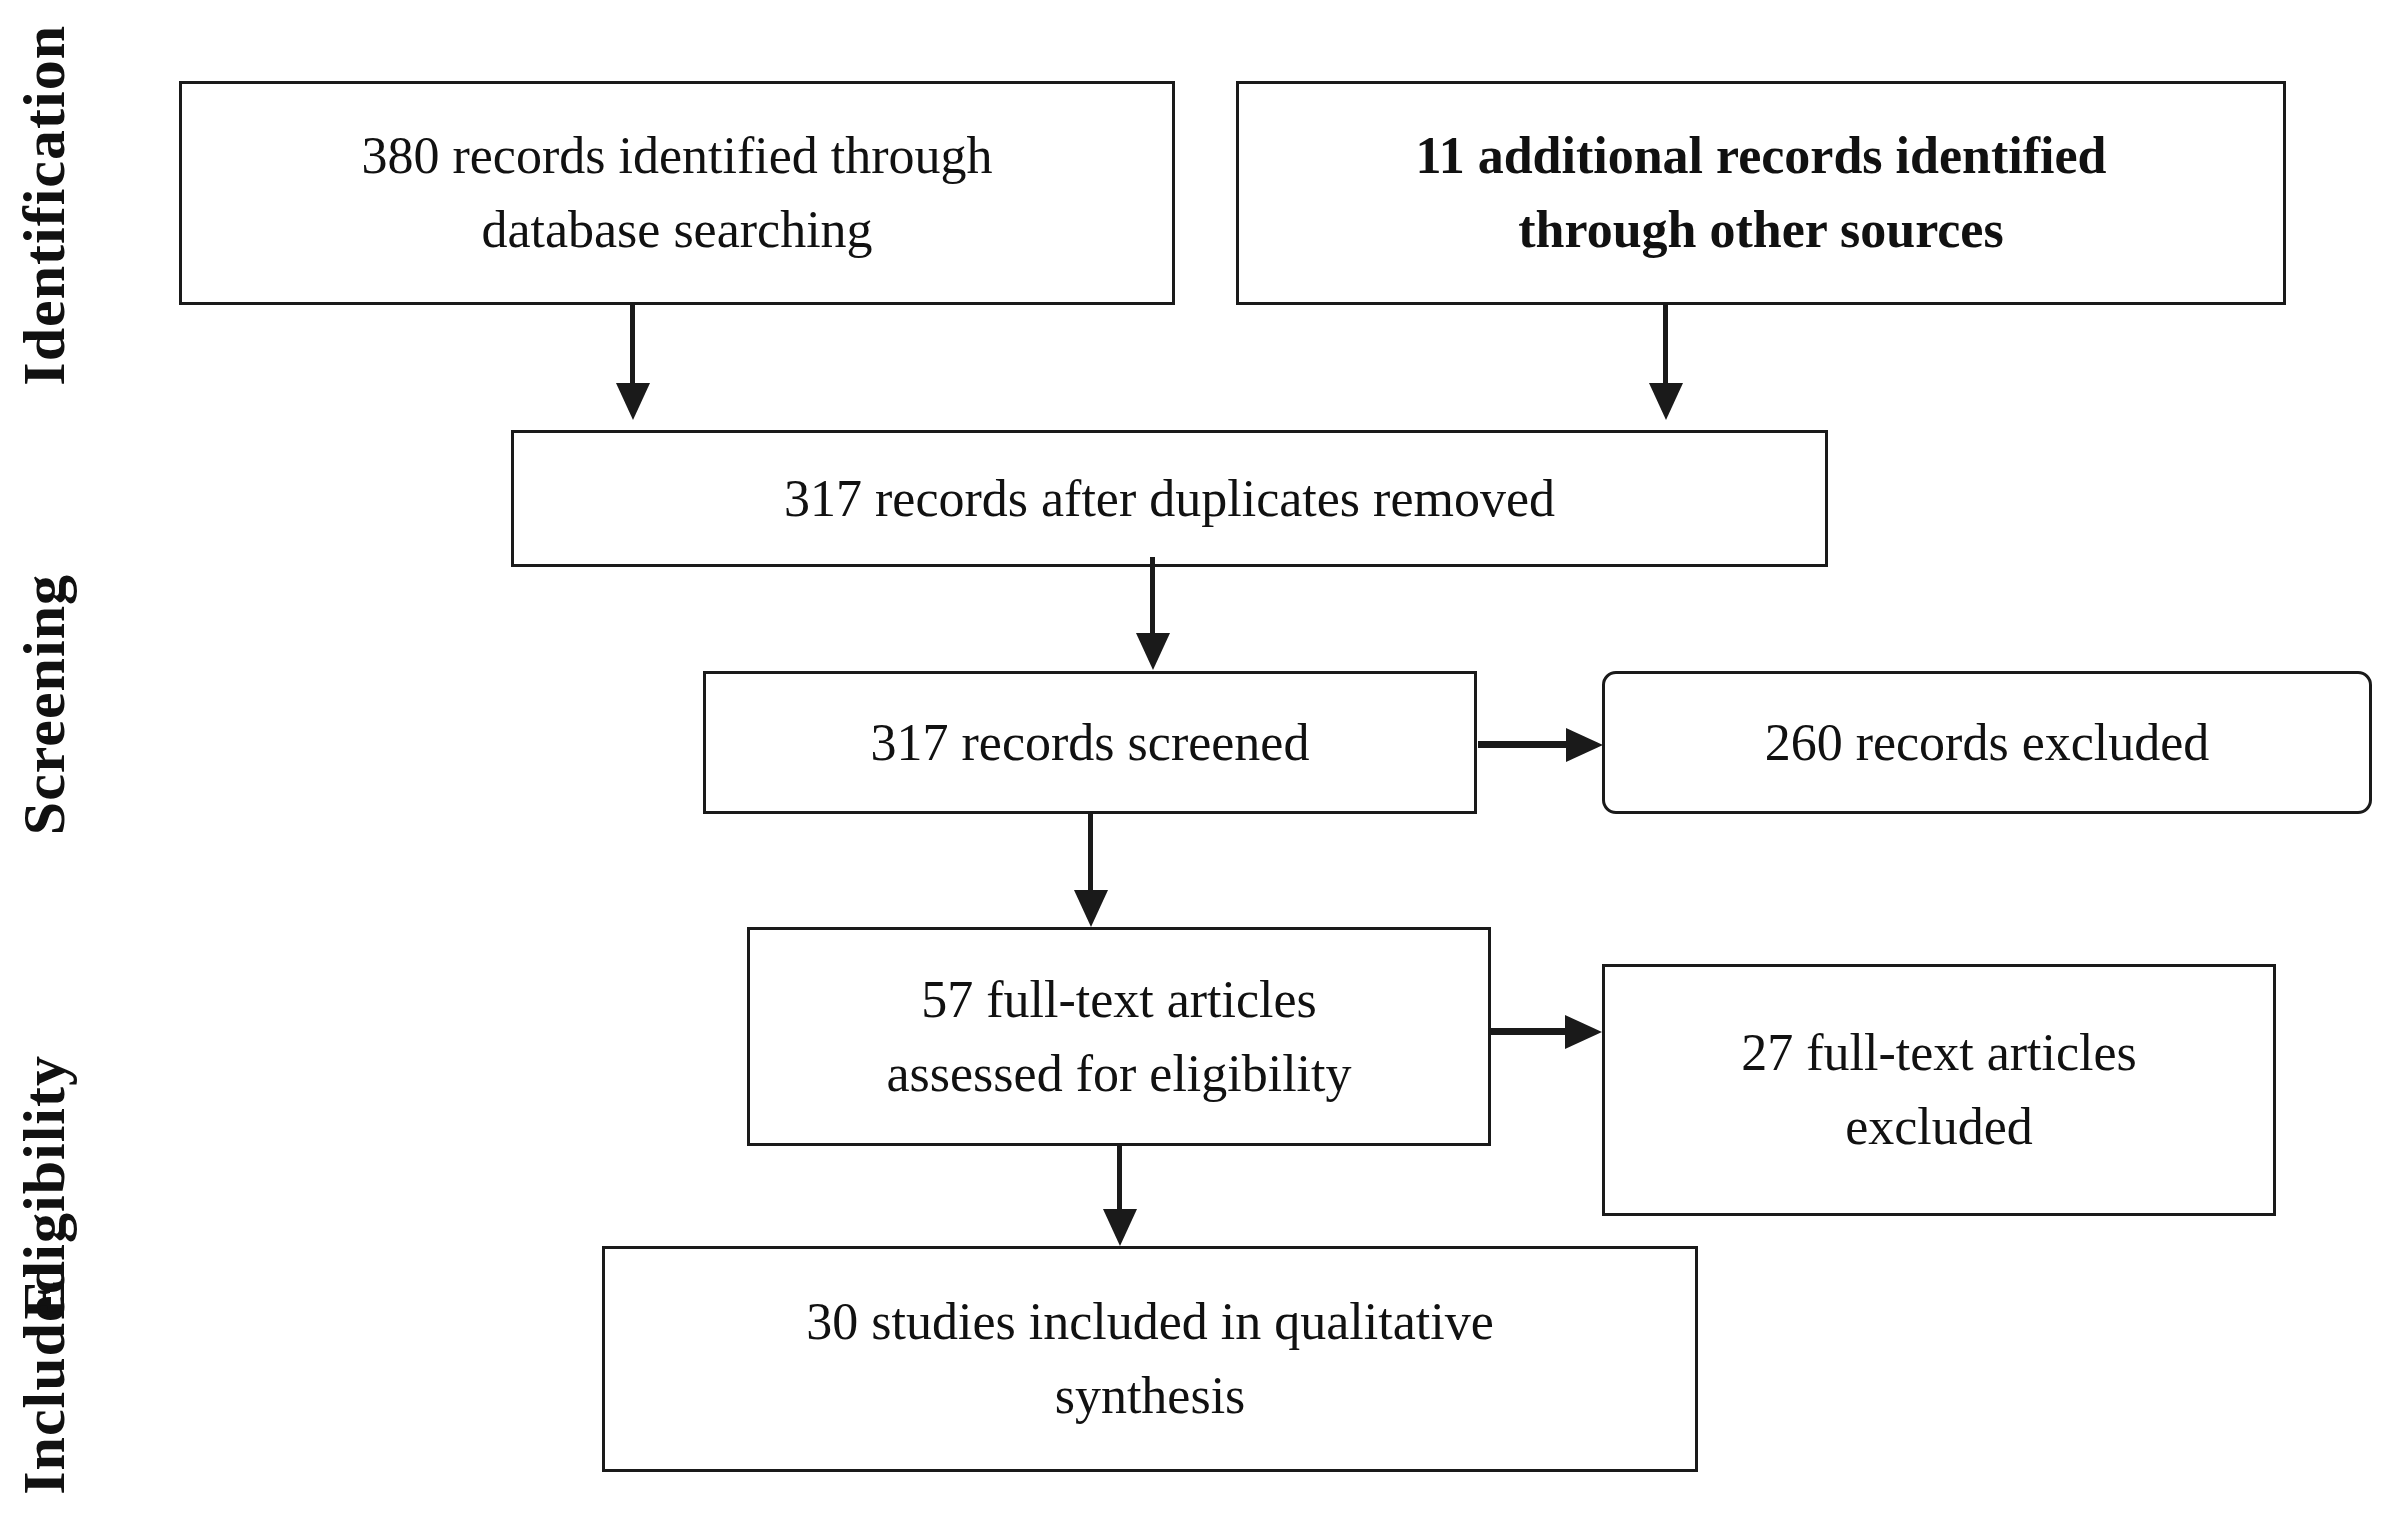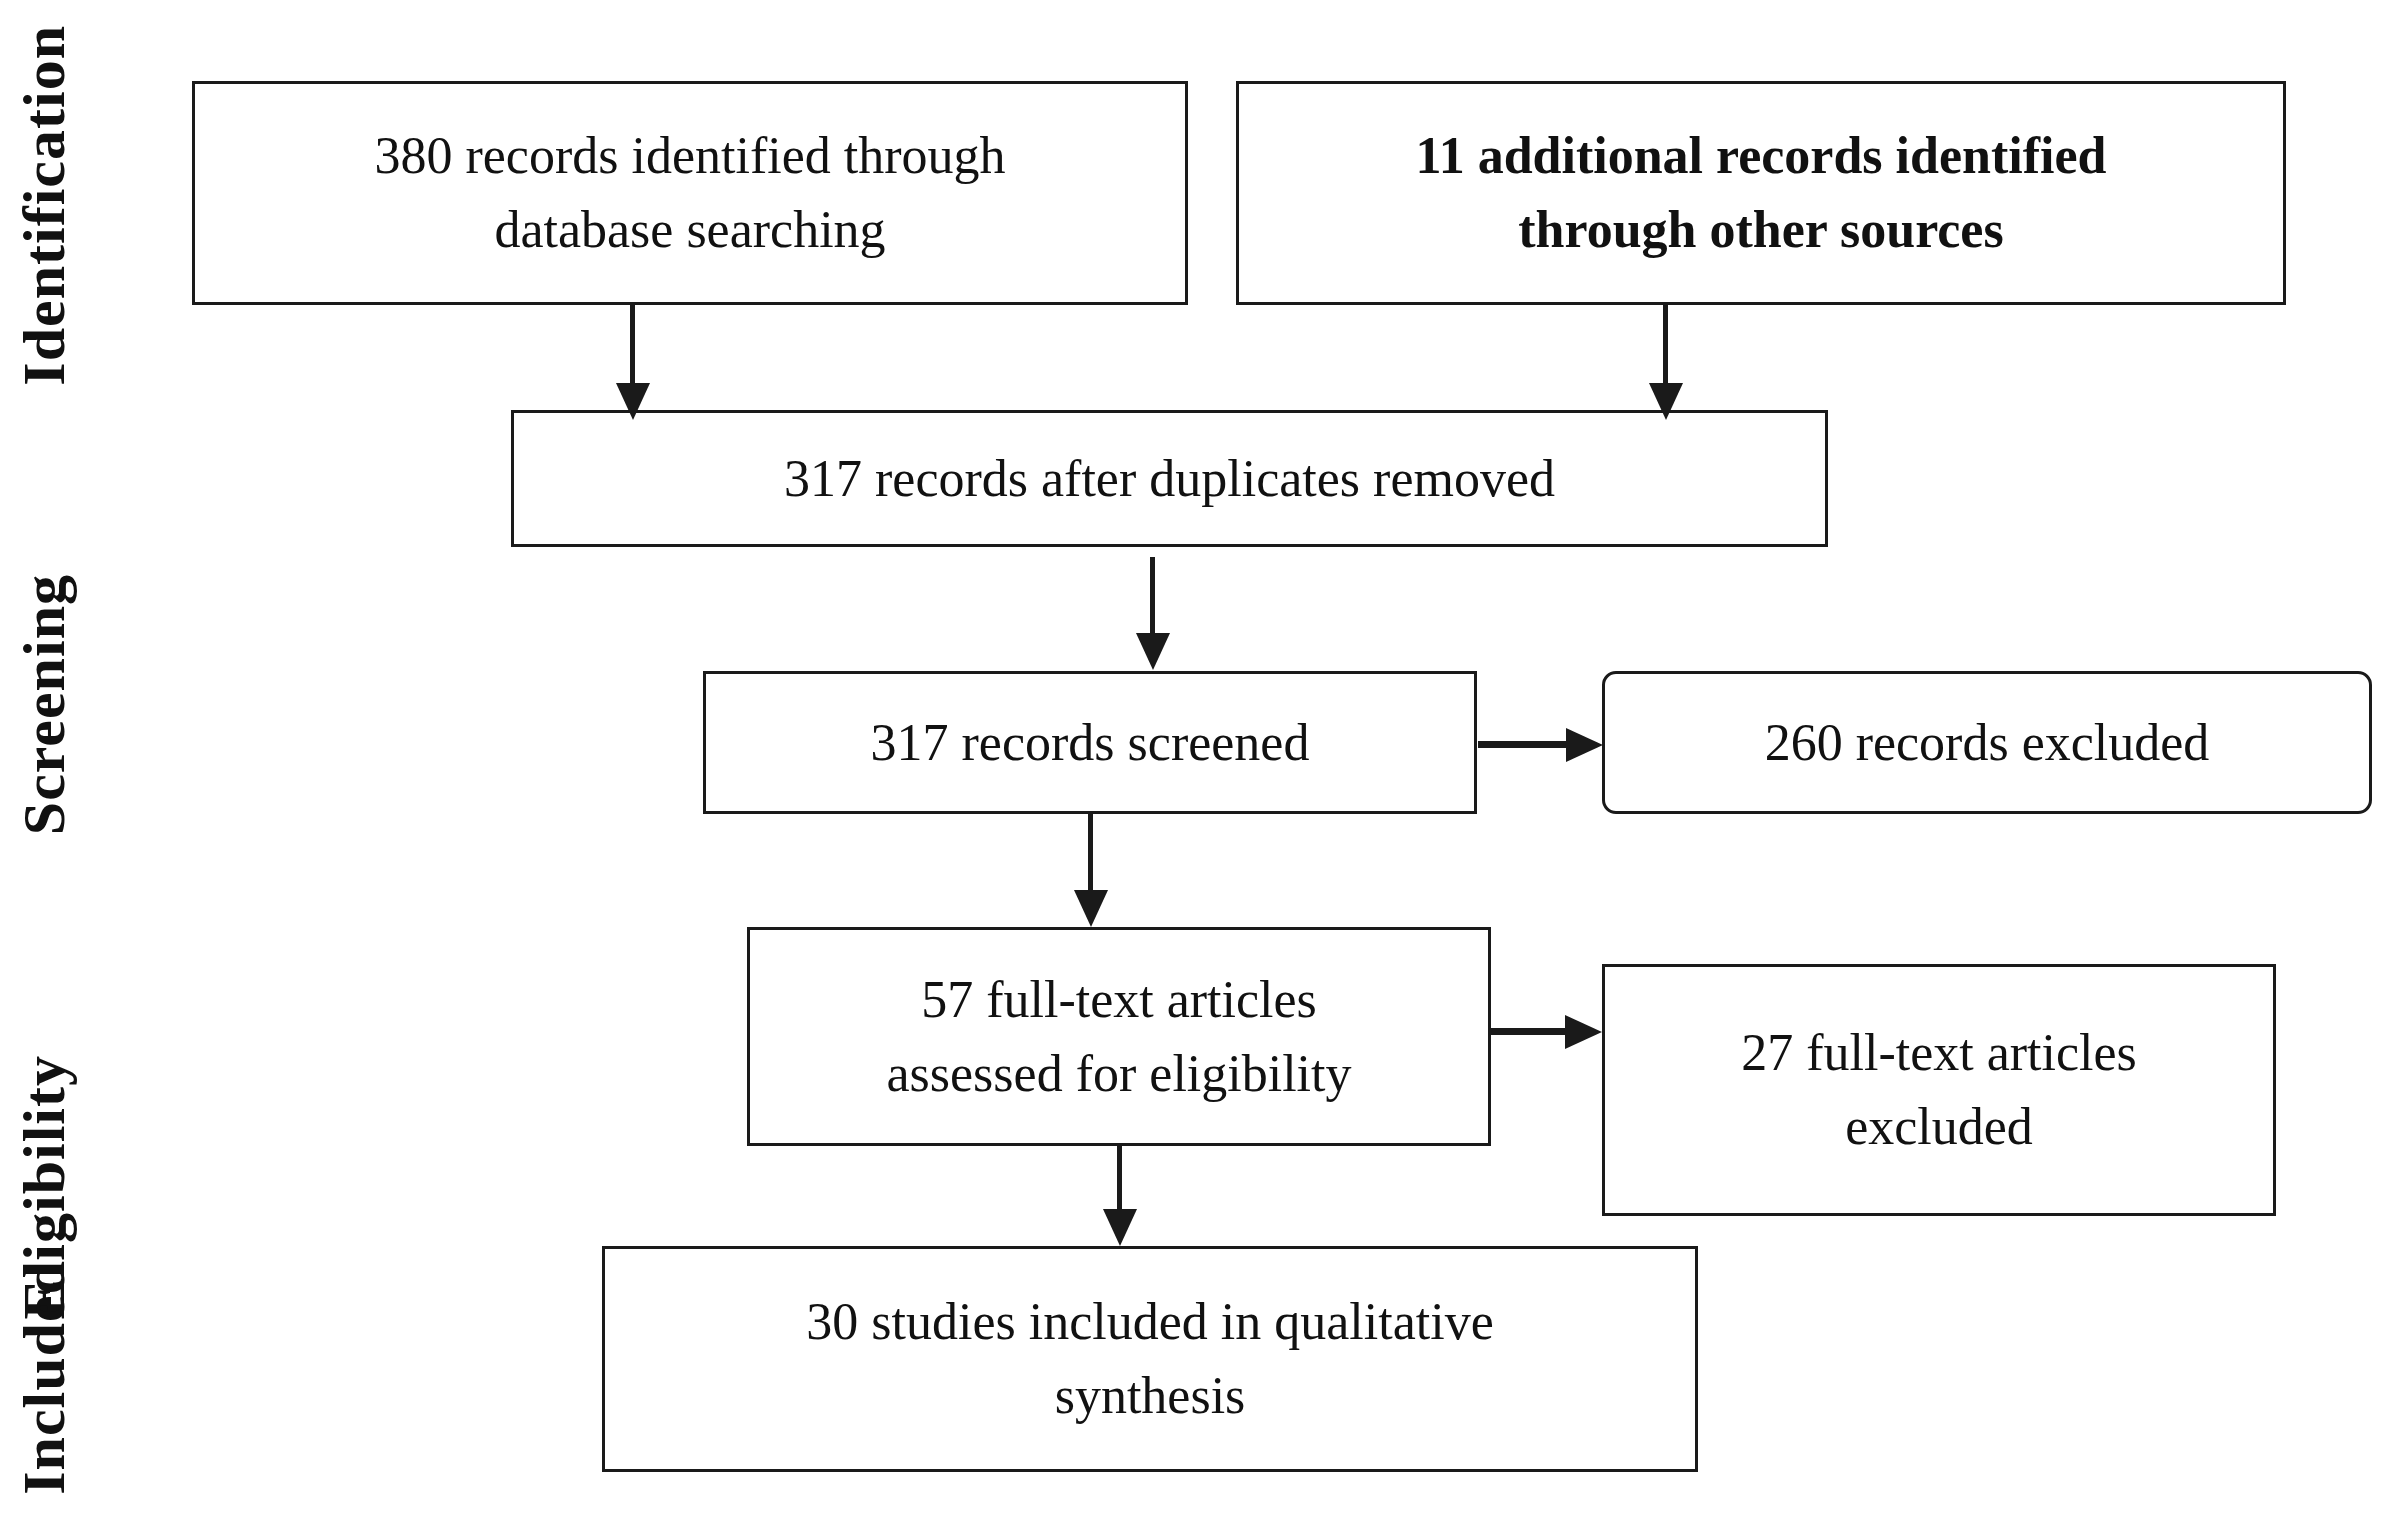--- a/index.html
+++ b/index.html
@@ -84,30 +84,30 @@
   <div class="stage-label" style="top:519px; height:371px;">
     <span>Screening</span>
   </div>
   <div class="stage-label" style="top:1009px; height:357px;">
     <span>Eligibility</span>
   </div>
   <div class="stage-label" style="top:1230px; height:294px;">
     <span>Included</span>
   </div>
 
-  <div class="box" style="left:179px; top:81px; width:996px; height:224px;margin-left:13px;">
+  <div class="box" style="left:179px; top:81px; width:996px; height:224px;">
     <span class="box-text">380 records identified through
 database searching</span>
   </div>
   <div class="box" style="left:1236px; top:81px; width:1050px; height:224px;font-weight:bold;">
     <span class="box-text">11 additional records identified
 through other sources</span>
   </div>
 
-  <div class="box" style="left:511px; top:410px; width:1317px; height:137px;">
+  <div class="box" style="left:511px; top:430px; width:1317px; height:137px;">
     <span class="box-text">317 records after duplicates removed</span>
   </div>
 
   <div class="box" style="left:703px; top:671px; width:774px; height:143px;">
     <span class="box-text">317 records screened</span>
   </div>
   <div class="box" style="left:1602px; top:671px; width:770px; height:143px;border-radius:14px;">
     <span class="box-text">260 records excluded</span>
   </div>
 

